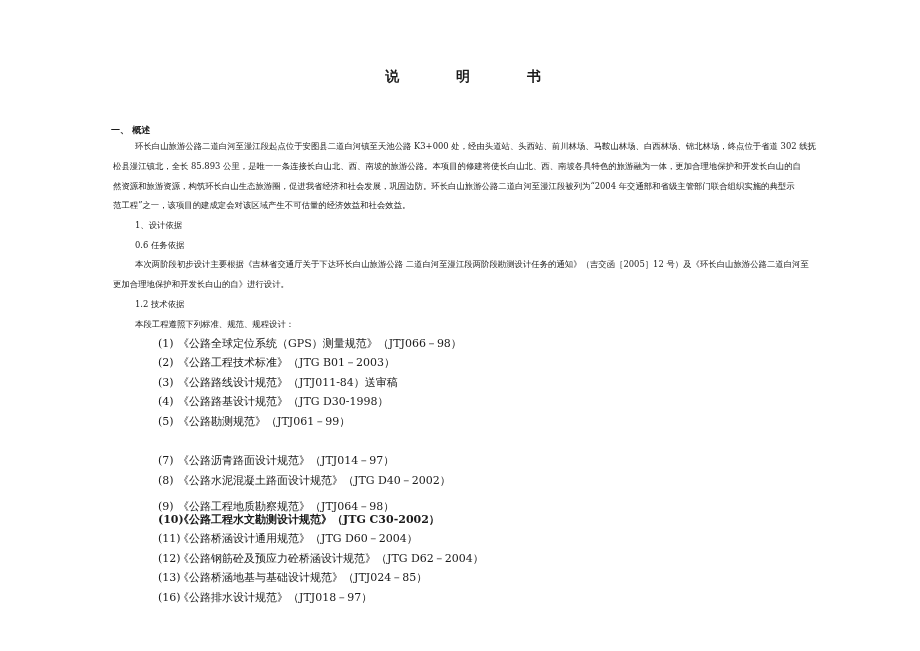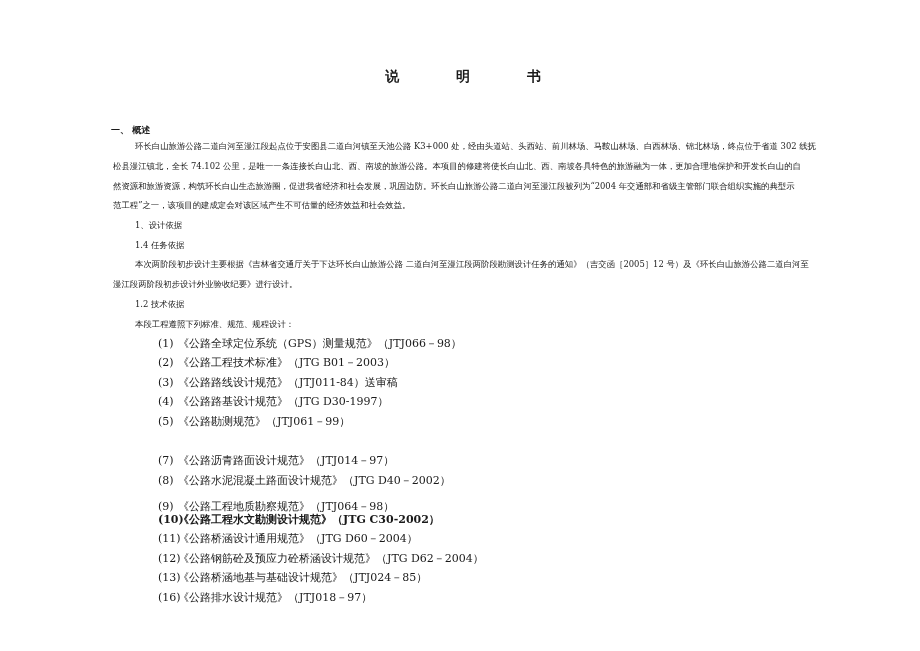--- a/index.html
+++ b/index.html
@@ -36,37 +36,37 @@
 
   <div class="title">
     <span>说</span>
     <span>明</span>
     <span>书</span>
   </div>
 
   <div class="heading1">一、 概述</div>
 
   <div class="line" style="left:132px; top:140px;">环长白山旅游公路二道白河至漫江段起点位于安图县二道白河镇至天池公路 K3+000 处，经由头道站、头西站、前川林场、马鞍山林场、白西林场、锦北林场，终点位于省道 302 线抚</div>
-  <div class="line" style="left:110px; top:160px;">松县漫江镇北，全长 74.102 公里，是唯一一条连接长白山北、西、南坡的旅游公路。本项目的修建将使长白山北、西、南坡各具特色的旅游融为一体，更加合理地保护和开发长白山的自</div>
+  <div class="line" style="left:110px; top:160px;">松县漫江镇北，全长 85.893 公里，是唯一一条连接长白山北、西、南坡的旅游公路。本项目的修建将使长白山北、西、南坡各具特色的旅游融为一体，更加合理地保护和开发长白山的自</div>
   <div class="line" style="left:110px; top:180px;">然资源和旅游资源，构筑环长白山生态旅游圈，促进我省经济和社会发展，巩固边防。环长白山旅游公路二道白河至漫江段被列为“2004 年交通部和省级主管部门联合组织实施的典型示</div>
   <div class="line" style="left:110px; top:199px;">范工程”之一，该项目的建成定会对该区域产生不可估量的经济效益和社会效益。</div>
 
   <div class="line" style="left:132px; top:219px;">1、设计依据</div>
-  <div class="line" style="left:132px; top:239px;">1.4 任务依据</div>
+  <div class="line" style="left:132px; top:239px;">0.6 任务依据</div>
 
   <div class="line" style="left:132px; top:258px;">本次两阶段初步设计主要根据《吉林省交通厅关于下达环长白山旅游公路 二道白河至漫江段两阶段勘测设计任务的通知》（吉交函［2005］12 号）及《环长白山旅游公路二道白河至</div>
-  <div class="line" style="left:110px; top:278px;">漫江段两阶段初步设计外业验收纪要》进行设计。</div>
+  <div class="line" style="left:110px; top:278px;">更加合理地保护和开发长白山的自》进行设计。</div>
 
   <div class="line" style="left:132px; top:298px;">1.2 技术依据</div>
   <div class="line" style="left:132px; top:318px;">本段工程遵照下列标准、规范、规程设计：</div>
 
   <div class="ref-item" style="top:338px;"><span class="ref-num">(1)</span><span>《公路全球定位系统（GPS）测量规范》（JTJ066－98）</span></div>
   <div class="ref-item" style="top:357px;"><span class="ref-num">(2)</span><span>《公路工程技术标准》（JTG B01－2003）</span></div>
   <div class="ref-item" style="top:377px;"><span class="ref-num">(3)</span><span>《公路路线设计规范》（JTJ011-84）送审稿</span></div>
-  <div class="ref-item" style="top:396px;"><span class="ref-num">(4)</span><span>《公路路基设计规范》（JTG D30-1997）</span></div>
+  <div class="ref-item" style="top:396px;"><span class="ref-num">(4)</span><span>《公路路基设计规范》（JTG D30-1998）</span></div>
   <div class="ref-item" style="top:416px;"><span class="ref-num">(5)</span><span>《公路勘测规范》（JTJ061－99）</span></div>
   <div class="ref-item" style="top:455px;"><span class="ref-num">(7)</span><span>《公路沥青路面设计规范》（JTJ014－97）</span></div>
   <div class="ref-item" style="top:475px;"><span class="ref-num">(8)</span><span>《公路水泥混凝土路面设计规范》（JTG D40－2002）</span></div>
   <div class="ref-item" style="top:494px;margin-top:7px;"><span class="ref-num">(9)</span><span>《公路工程地质勘察规范》（JTJ064－98）</span></div>
   <div class="ref-item" style="top:514px;font-weight:bold;"><span class="ref-num">(10)</span><span>《公路工程水文勘测设计规范》（JTG C30-2002）</span></div>
   <div class="ref-item" style="top:533px;"><span class="ref-num">(11)</span><span>《公路桥涵设计通用规范》（JTG D60－2004）</span></div>
   <div class="ref-item" style="top:553px;"><span class="ref-num">(12)</span><span>《公路钢筋砼及预应力砼桥涵设计规范》（JTG D62－2004）</span></div>
   <div class="ref-item" style="top:572px;"><span class="ref-num">(13)</span><span>《公路桥涵地基与基础设计规范》（JTJ024－85）</span></div>
   <div class="ref-item" style="top:592px;"><span class="ref-num">(16)</span><span>《公路排水设计规范》（JTJ018－97）</span></div>
 

